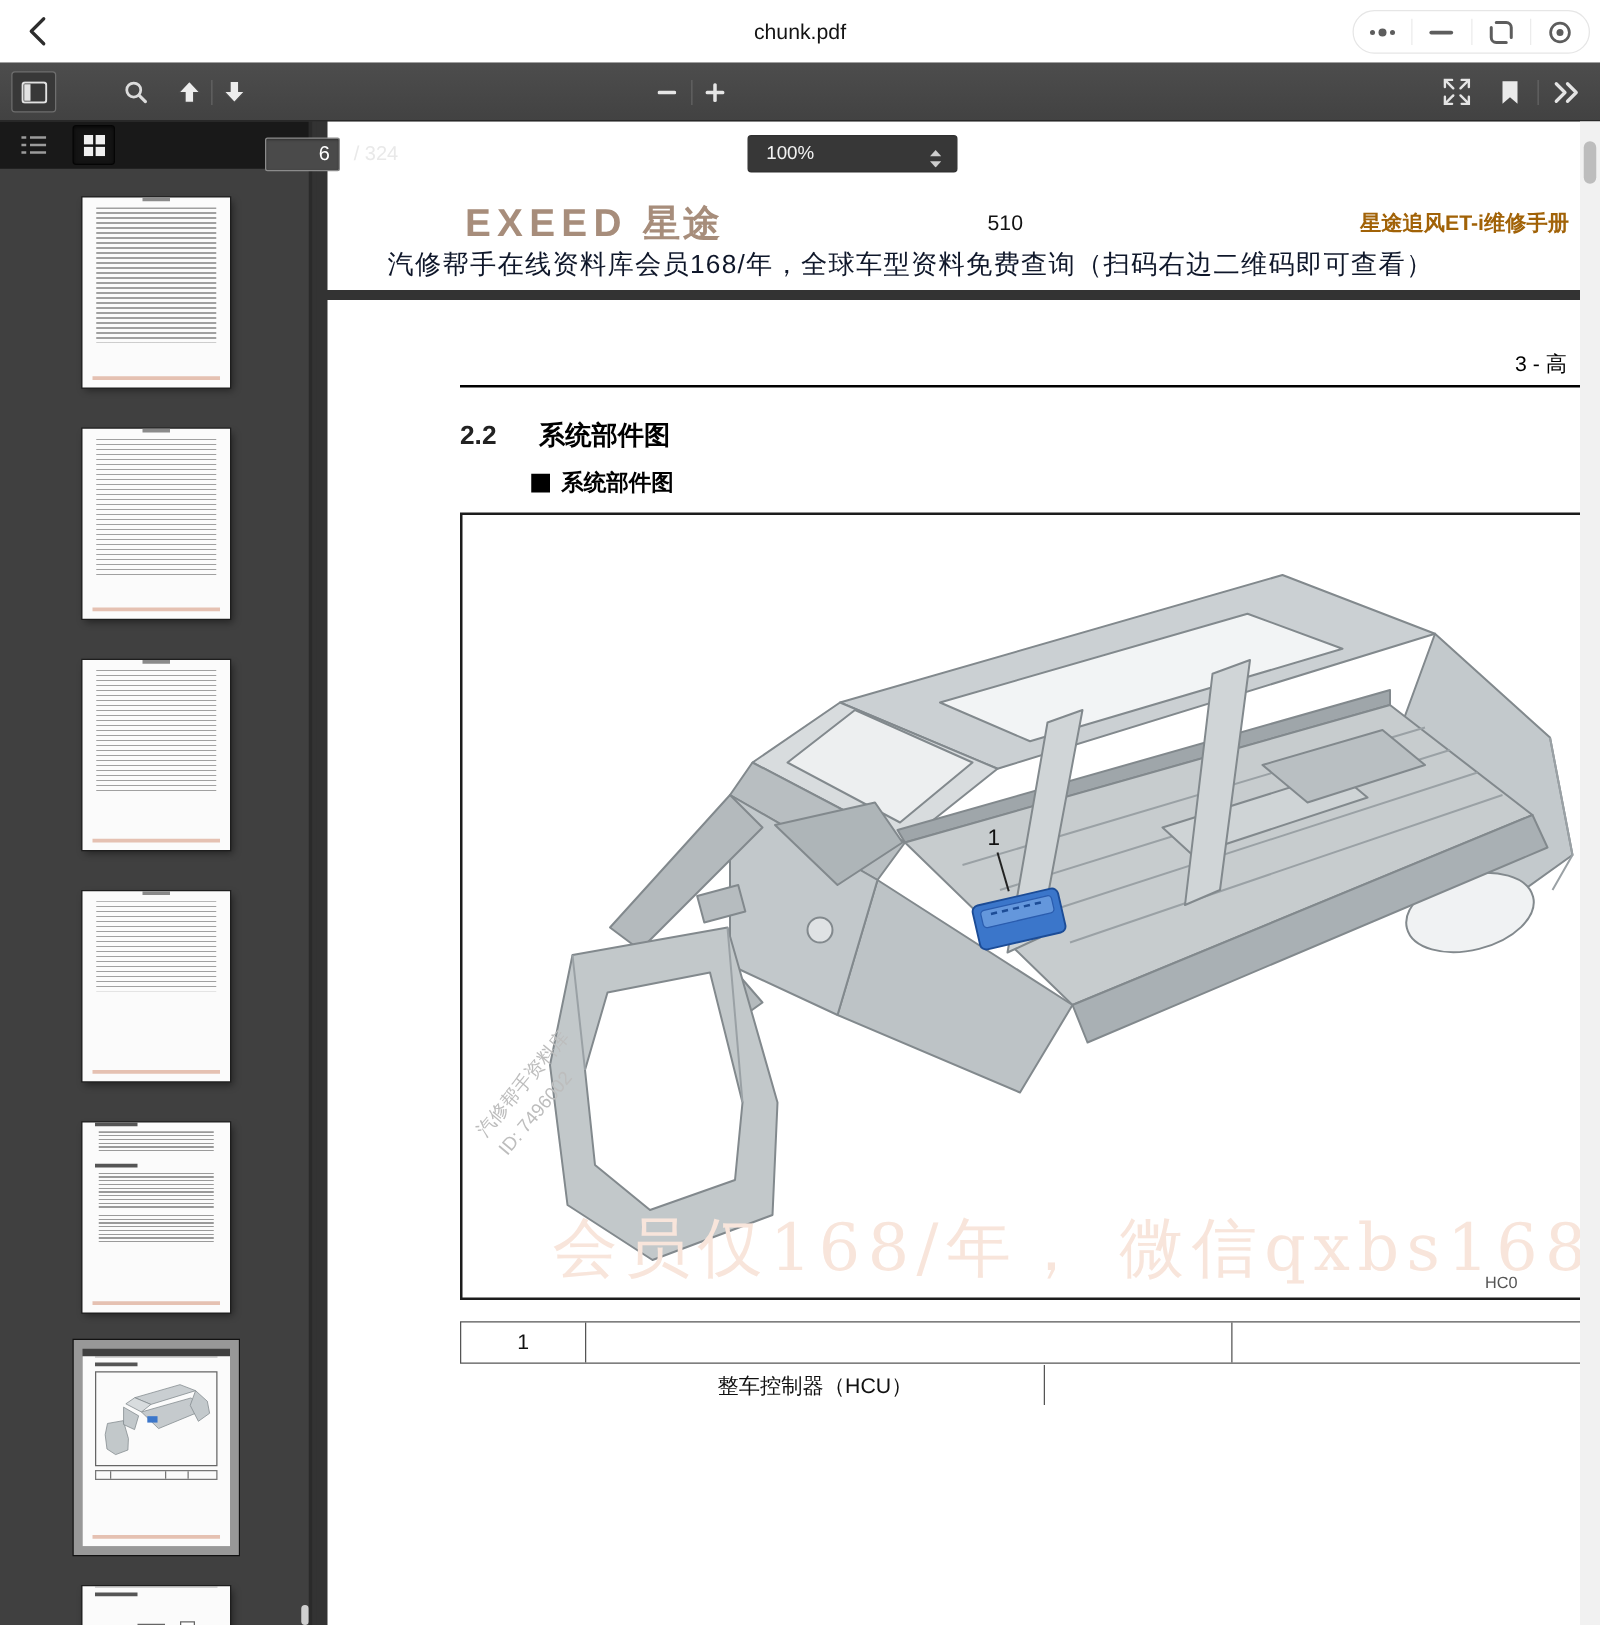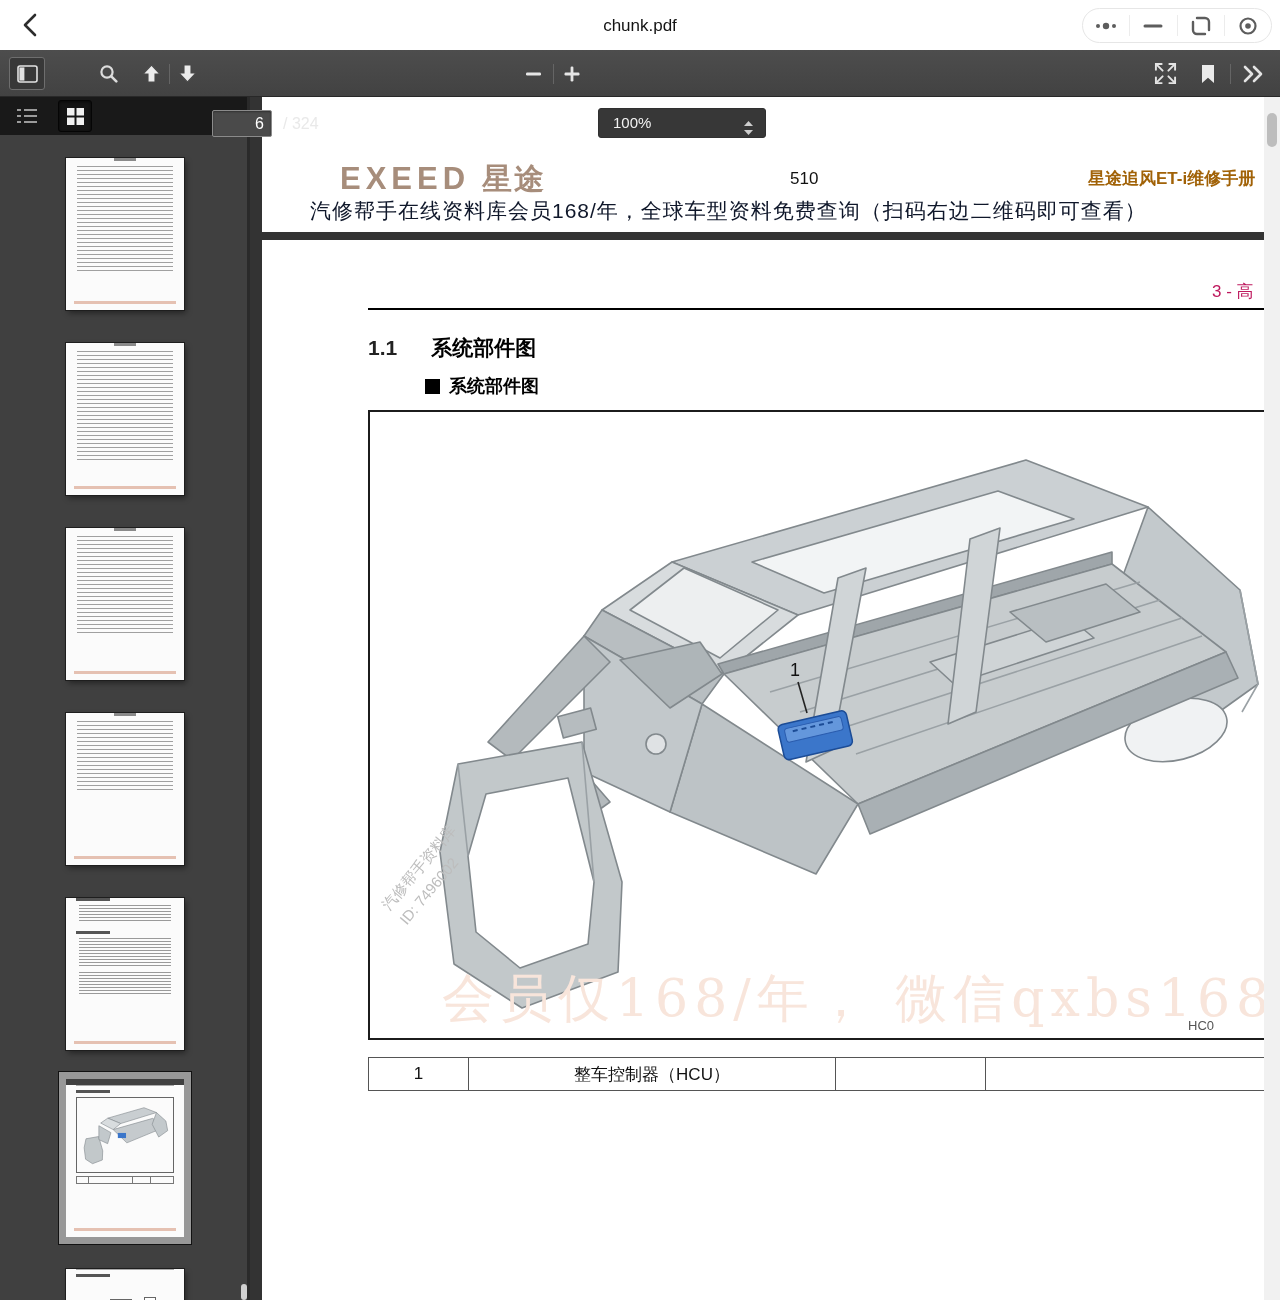--- a/index.html
+++ b/index.html
@@ -60,47 +60,47 @@
   .sb-scrollthumb { position:absolute; right:0px; bottom:0; width:6px; height:16px; background:#cfcfcf; border-radius:3px; }
 
   
   .viewer { position:absolute; left:253px; top:97px; width:1011px; height:1203px; background:#333; overflow:hidden; }
   .pdf-page { position:absolute; left:9px; width:1130px; background:#fff; }
   .page-prev { top:0; height:135px; }
   .page-cur  { top:143px; height:1160px; }
 
   
   .logo-row { position:absolute; left:78px; top:62px; color:#a78d7b; white-space:nowrap; }
-  .logo-ex { font-size:31px; font-weight:800; letter-spacing:5px; }
+  .logo-ex { font-size:31px; font-weight:800; letter-spacing:5px;margin-left:32px; }
   .logo-cn { font-size:30px; font-weight:700; margin-left:12px; letter-spacing:2px; }
   .p5-num  { position:absolute; left:528px; top:72px; font-size:17px; color:#111; }
   .p5-title{ position:absolute; left:826px; top:70px; font-size:17px; font-weight:700; color:#a16207; white-space:nowrap; }
   .p5-promo{ position:absolute; left:48px; top:100px; font-size:21px; color:#0f172a; letter-spacing:1px; white-space:nowrap; }
 
   
-  .p6-chap { position:absolute; left:950px; top:40px; font-size:17px; color:#be185d; white-space:nowrap; }
+  .p6-chap { position:absolute; left:950px; top:40px; font-size:17px; color:#000000; white-space:nowrap; }
   .p6-rule { position:absolute; left:106px; top:68px; width:1024px; height:2px; background:#000; }
   .sec-row { position:absolute; left:106px; top:94px; }
   .sec-no  { font-size:21px; font-weight:700; color:#222; }
   .sec-title { font-size:21px; font-weight:700; color:#000; margin-left:34px; }
   .blk-row { position:absolute; left:163px; top:134px; display:flex; align-items:center; }
   .blk-sq  { width:15px; height:15px; background:#000; }
   .blk-title { font-size:18px; font-weight:700; color:#000; margin-left:9px; }
   .figure { position:absolute; left:106px; top:170px; width:940px; height:630px; border:2px solid #1c1c1c;
             background:#fff; overflow:hidden; }
   .fig-code { position:absolute; left:818px; top:606px; font-size:13px; color:#555; }
   .wm-diag { position:absolute; left:6px; top:488px; transform:rotate(-50deg); transform-origin:left top;
              color:#bdbdbd; font-size:15px; line-height:1.55; white-space:nowrap; }
   .wm-big { position:absolute; color:#f8e5db; font-family:"DejaVu Serif","Liberation Serif",serif; white-space:nowrap; }
   .wm-big1 { left:62px; top:498px; font-size:52px; letter-spacing:3px; }
   .wm-big2 { left:72px; top:552px; font-size:52px; letter-spacing:6px; }
   .ptable { position:absolute; left:106px; top:817px; width:940px; height:34px; border:1px solid #555;
             display:flex; font-size:17px; color:#111; }
   .ptable .cell { border-right:1px solid #555; height:100%; display:flex; align-items:center; justify-content:center; }
-  .cell.c1{width:100px;} .cell.c2{width:367px;} .cell.c3{width:150px;} .cell.c4{flex:1; border-right:none;}
+  .cell.c1{width:100px;} .cell.c2{width:367px;margin-top:34px;} .cell.c3{width:150px;} .cell.c4{flex:1; border-right:none;}
 
   
   .vscrollbar { position:absolute; right:0; top:97px; width:16px; height:1203px; background:#f1f1f1; z-index:40; }
   .vthumb { position:absolute; left:3px; top:16px; width:10px; height:34px; background:#bdbdbd; border-radius:5px; }
 </style>
 </head>
 <body>
 
 <div class="app">
 
@@ -323,21 +323,21 @@
       <div class="p5-num">510</div>
       <div class="p5-title">星途追风ET-i维修手册</div>
       <div class="p5-promo">汽修帮手在线资料库会员168/年，全球车型资料免费查询（扫码右边二维码即可查看）</div>
     </section>
 
     <section class="pdf-page page-cur">
       <div class="p6-chap">3 - 高</div>
       <div class="p6-rule"></div>
 
       <div class="sec-row">
-        <span class="sec-no">1.1</span><span class="sec-title">系统部件图</span>
+        <span class="sec-no">2.2</span><span class="sec-title">系统部件图</span>
       </div>
       <div class="blk-row">
         <span class="blk-sq"></span>
         <span class="blk-title">系统部件图</span>
       </div>
 
       <div class="figure">
         <svg width="940" height="630" viewBox="0 0 940 630">
           <g stroke="#82898d" stroke-width="1.6" stroke-linejoin="round">
 

